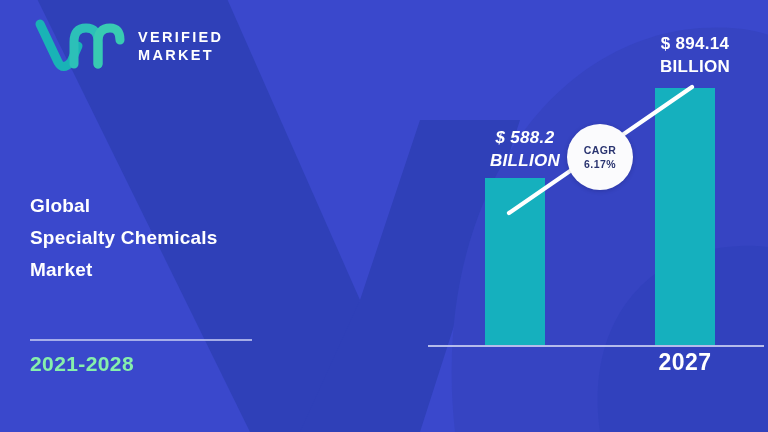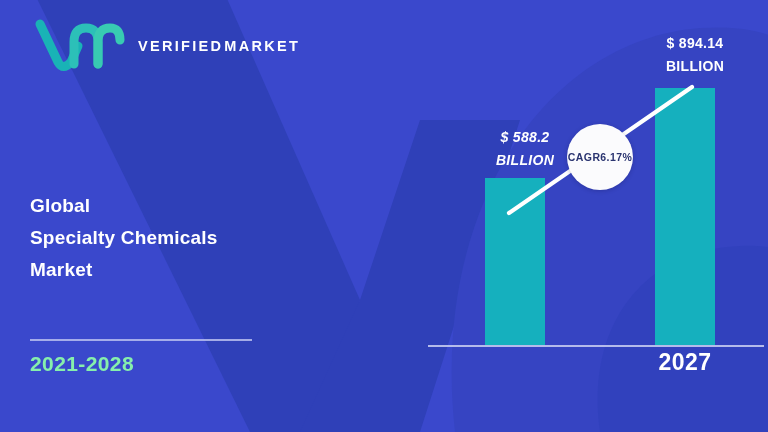--- a/index.html
+++ b/index.html
@@ -27,21 +27,21 @@
     position: absolute;
     left: 34px;
     top: 16px;
     display: flex;
     align-items: center;
     gap: 12px;
   }
   .logo-mark { width: 92px; height: 58px; display: block; }
   .logo-words {
     display: flex;
-    flex-direction: row;
+    flex-direction: column;
     justify-content: center;
     gap: 1px;
     padding-top: 2px;
   }
   .logo-word {
     color: #ffffff;
     font-size: 14.5px;
     font-weight: bold;
     letter-spacing: 2.3px;
     line-height: 17px;
@@ -108,38 +108,38 @@
     color: #ffffff;
     font-size: 23px;
     font-weight: bold;
     letter-spacing: 0.5px;
     text-align: center;
     top: 349px;
   }
   .value-label {
     position: absolute;
     color: #ffffff;
-    font-size: 14px;
+    font-size: 17px;
     font-weight: bold;
     line-height: 23px;
     letter-spacing: 0.3px;
     text-align: center;
     white-space: nowrap;
   }
 
   .cagr-bubble {
     position: absolute;
     left: 567px;
     top: 124px;
     width: 66px;
     height: 66px;
     border-radius: 50%;
     background: #fbfbfd;
     display: flex;
-    flex-direction: row;
+    flex-direction: column;
     align-items: center;
     justify-content: center;
     z-index: 4;
     box-shadow: 0 1px 4px rgba(20,20,70,.25);
   }
   .cagr-text {
     color: #2a3470;
     font-size: 10.5px;
     font-weight: bold;
     line-height: 14px;

